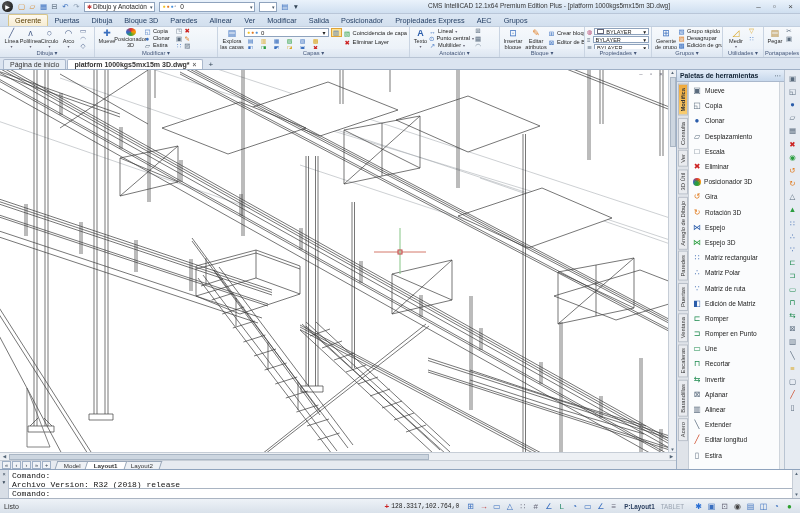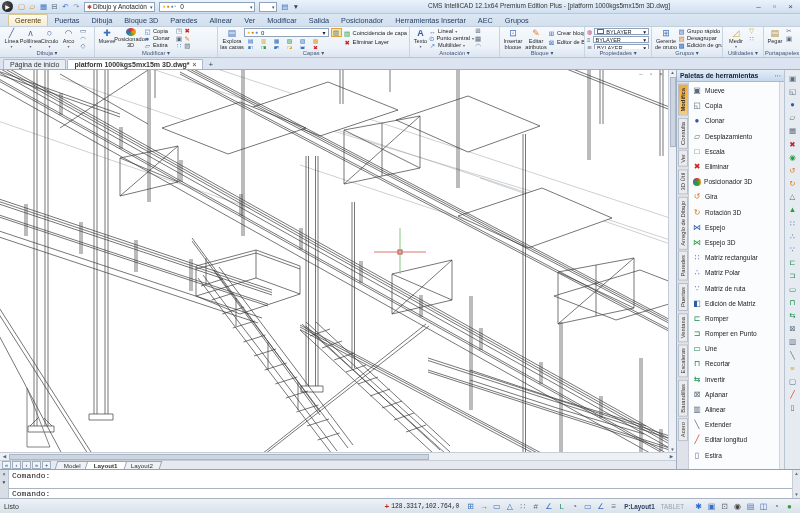--- a/index.html
+++ b/index.html
@@ -146,21 +146,21 @@
 <div class="rtab active">Gerente</div>
     <div class="rtab">Puertas</div>
     <div class="rtab">Dibuja</div>
     <div class="rtab">Bloque 3D</div>
     <div class="rtab">Paredes</div>
     <div class="rtab">Alinear</div>
     <div class="rtab">Ver</div>
     <div class="rtab">Modificar</div>
     <div class="rtab">Salida</div>
     <div class="rtab">Posicionador</div>
-    <div class="rtab">Herramientas Insertar</div>
+    <div class="rtab">Propiedades Express</div>
     <div class="rtab">AEC</div>
     <div class="rtab">Grupos</div>
   </div>
 
 <div class="ribbon">
   <div class="grp" style="width:95px;">
     <div style="display:flex;">
 
         <div class="bigbtn" style="width:19px;">
           <span class="bicon" style="color: rgb(74, 95, 138);">╱</span>
@@ -717,21 +717,21 @@
       <span class="rt-icon" style="color: rgb(90, 107, 125);">▯</span>
     </div>
 </div>
 
 <div class="command">
   <div class="cmd-gutter">
     <span>×</span>
     <span>▾</span>
   </div>
   <div class="cmd-main">
-    <div class="cmd-hist"><div>Comando:</div></div>
+    <div class="cmd-hist"><div>Comando:</div><div>Archivo Version: R32 (2018) release</div></div>
     <div class="cmd-input">Comando:</div>
   </div>
   <div class="cmd-scroll">
     <span>▲</span>
     <span>▼</span>
   </div>
 </div>
 
 <div class="statusbar">
   <span>Listo</span>

